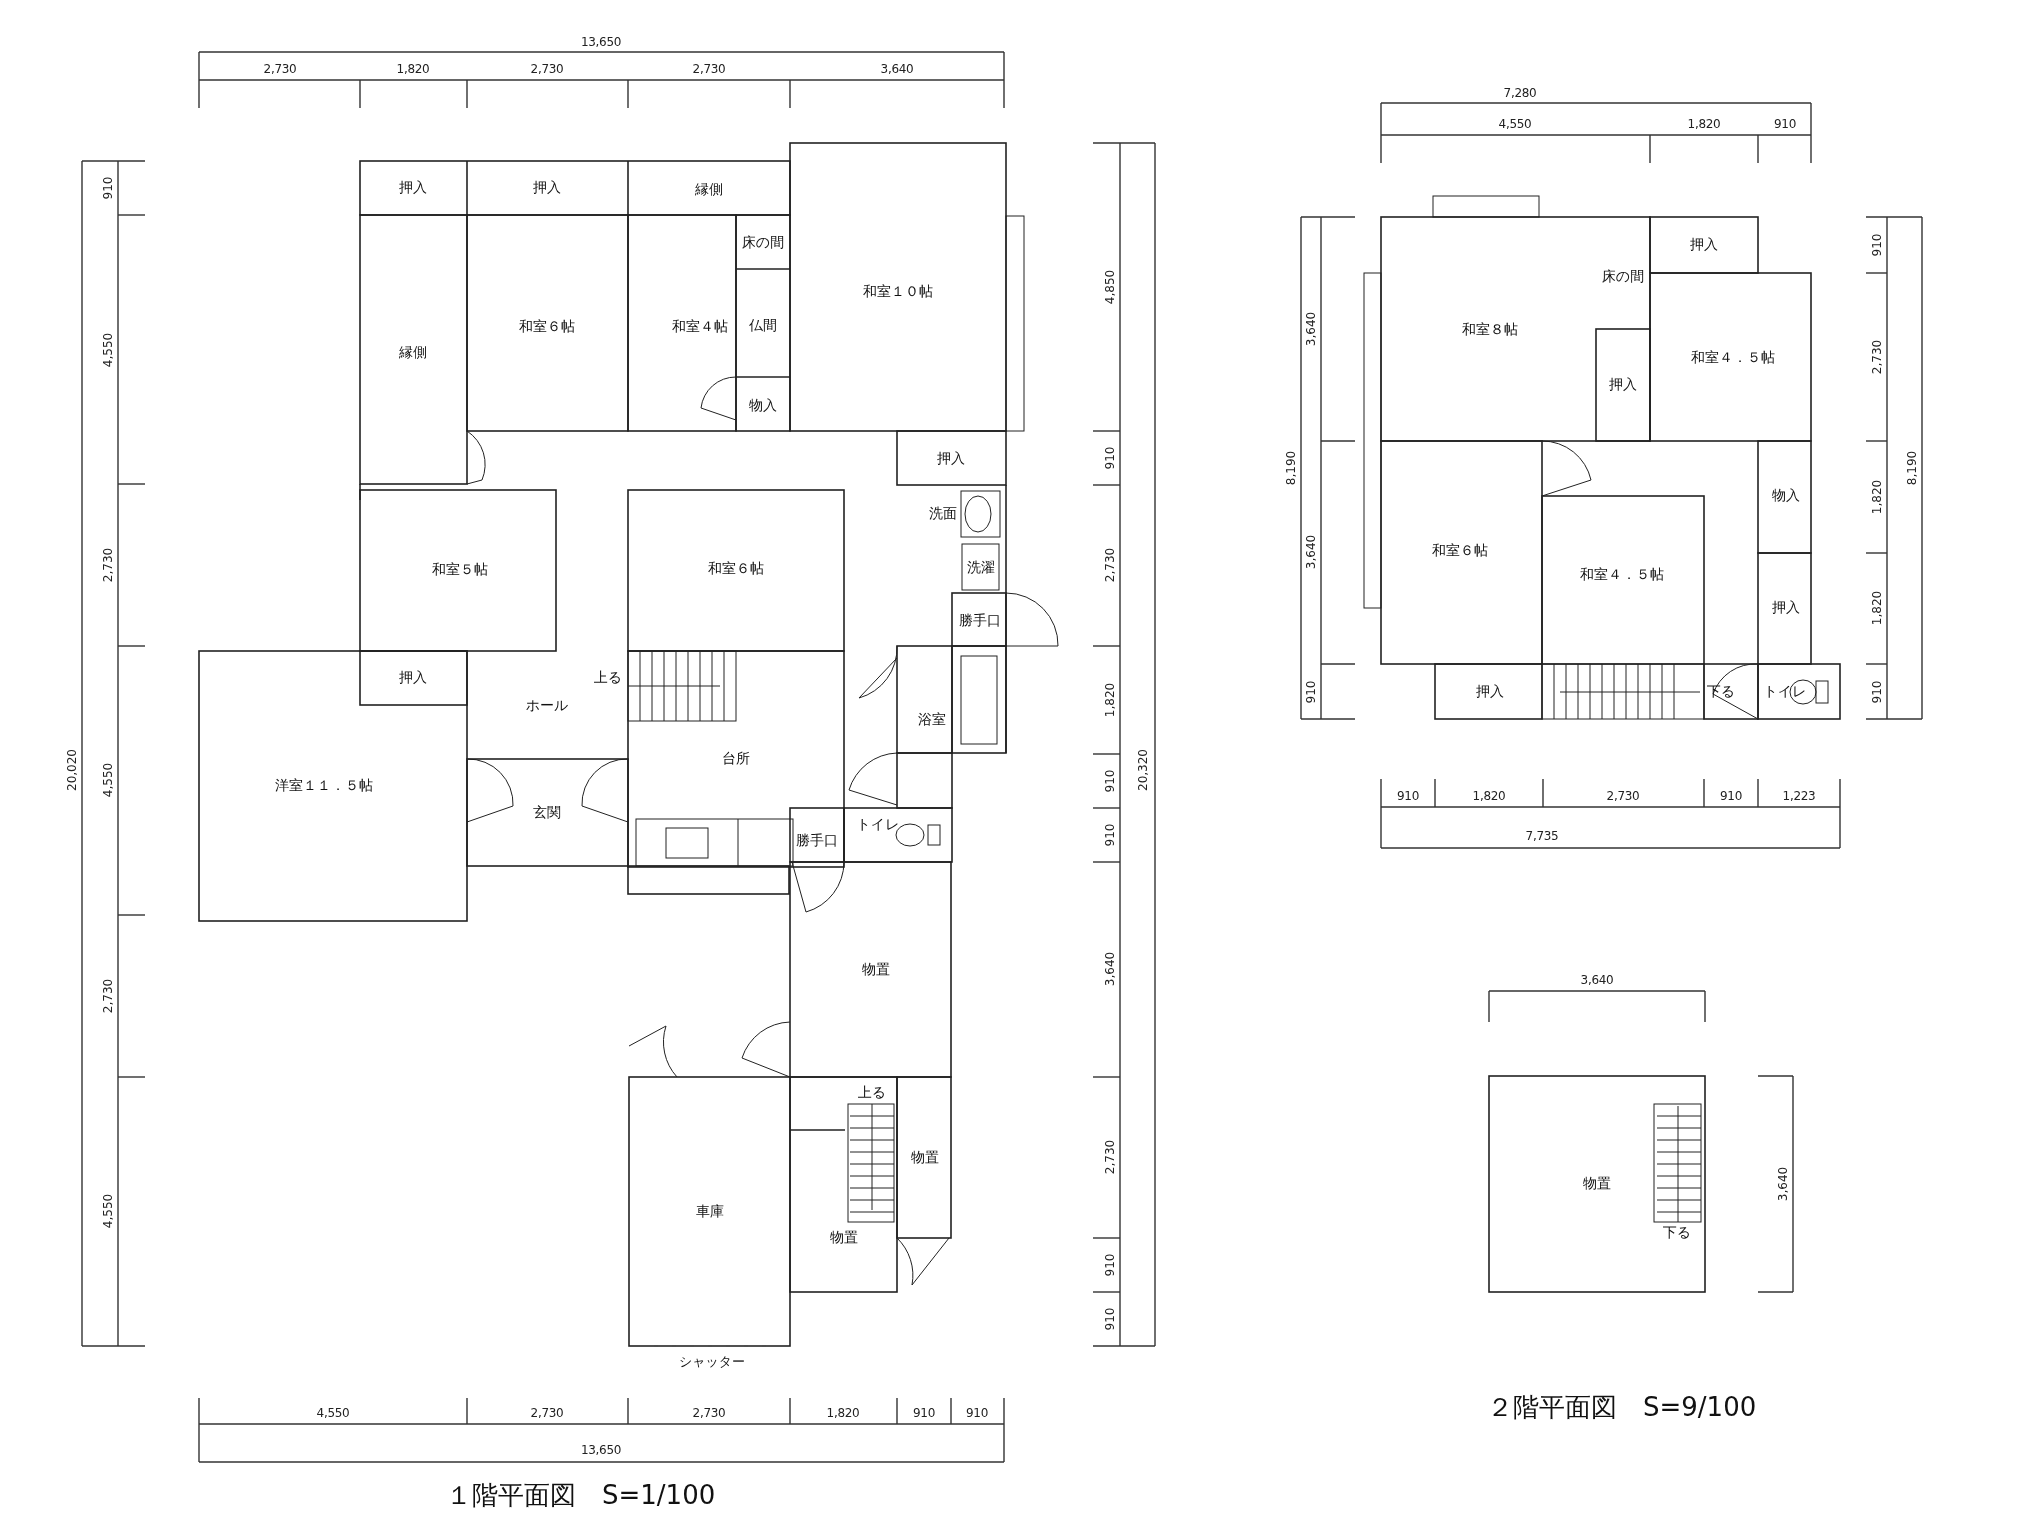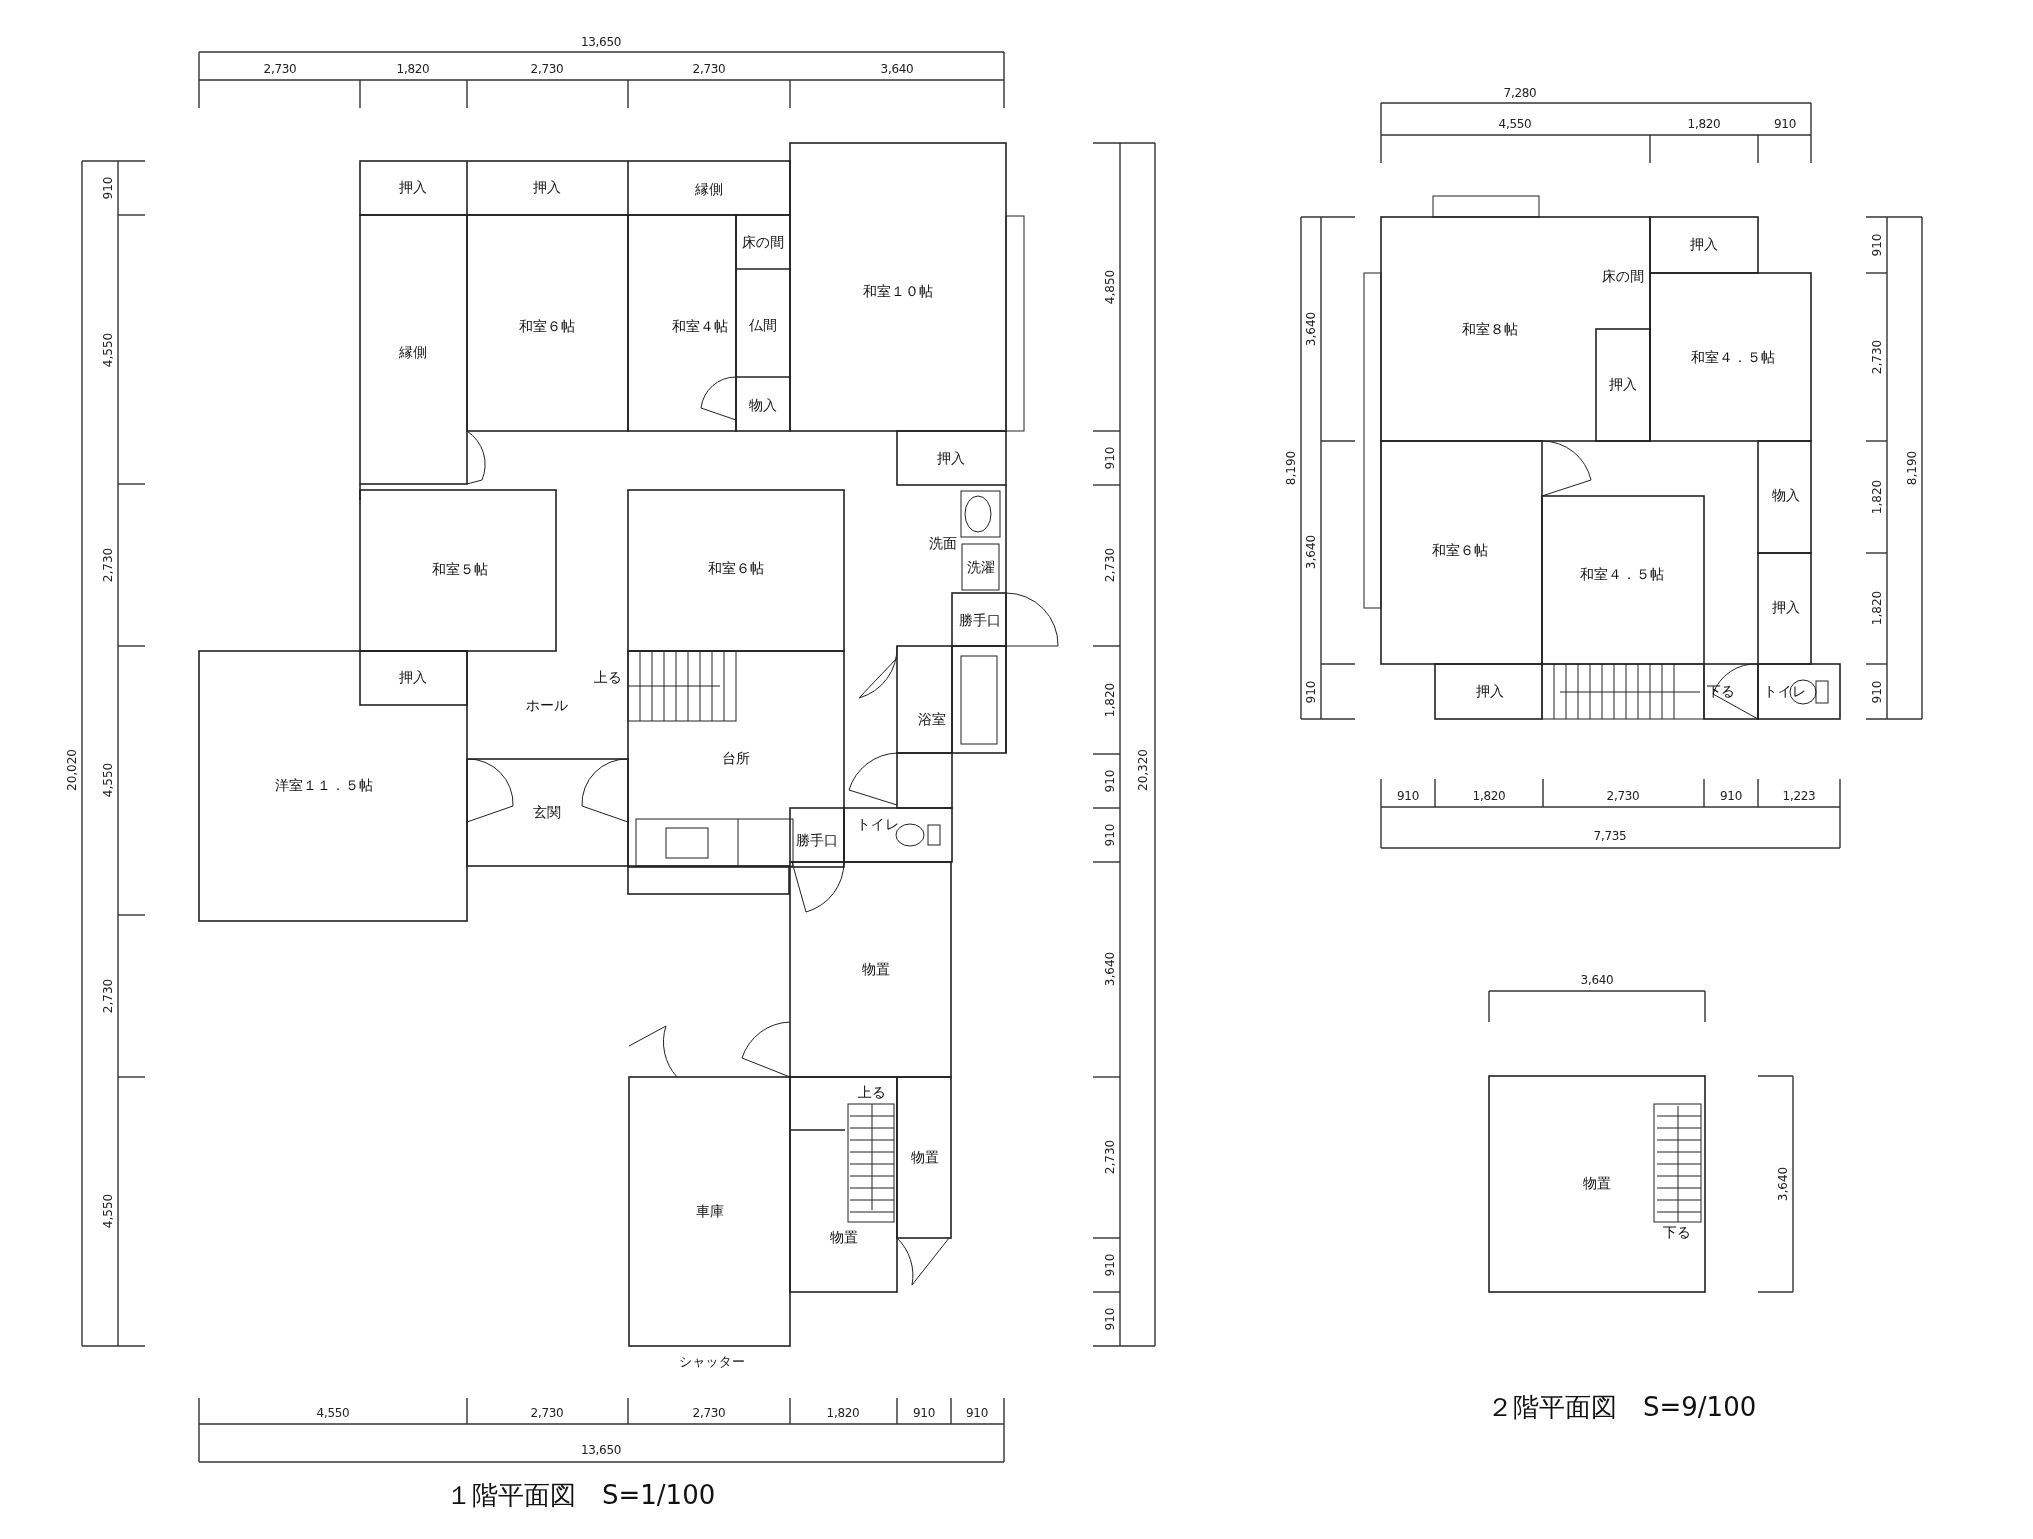--- a/index.html
+++ b/index.html
@@ -299,21 +299,21 @@
 <div class="lbl" style="left:547px;top:188px">押入</div>
 <div class="lbl" style="left:709px;top:190px">縁側</div>
 <div class="lbl" style="left:763px;top:243px">床の間</div>
 <div class="lbl" style="left:898px;top:292px">和室１０帖</div>
 <div class="lbl" style="left:413px;top:353px">縁側</div>
 <div class="lbl" style="left:547px;top:327px">和室６帖</div>
 <div class="lbl" style="left:700px;top:327px">和室４帖</div>
 <div class="lbl" style="left:763px;top:326px">仏間</div>
 <div class="lbl" style="left:763px;top:406px">物入</div>
 <div class="lbl" style="left:951px;top:459px">押入</div>
-<div class="lbl" style="left:943px;top:544px">洗面</div>
+<div class="lbl" style="left:943px;top:514px">洗面</div>
 <div class="lbl" style="left:981px;top:568px">洗濯</div>
 <div class="lbl" style="left:980px;top:621px">勝手口</div>
 <div class="lbl" style="left:460px;top:570px">和室５帖</div>
 <div class="lbl" style="left:736px;top:569px">和室６帖</div>
 <div class="lbl" style="left:413px;top:678px">押入</div>
 <div class="lbl" style="left:547px;top:706px">ホール</div>
 <div class="lbl" style="left:608px;top:678px">上る</div>
 <div class="lbl" style="left:932px;top:720px">浴室</div>
 <div class="lbl" style="left:324px;top:786px">洋室１１．５帖</div>
 <div class="lbl" style="left:547px;top:813px">玄関</div>
@@ -344,21 +344,21 @@
 <div class="dimv" style="left:1877px;top:357px">2,730</div>
 <div class="dimv" style="left:1877px;top:497px">1,820</div>
 <div class="dimv" style="left:1877px;top:608px">1,820</div>
 <div class="dimv" style="left:1877px;top:692px">910</div>
 
 <div class="dimt" style="left:1408px;top:796px">910</div>
 <div class="dimt" style="left:1489px;top:796px">1,820</div>
 <div class="dimt" style="left:1623px;top:796px">2,730</div>
 <div class="dimt" style="left:1731px;top:796px">910</div>
 <div class="dimt" style="left:1799px;top:796px">1,223</div>
-<div class="dimt" style="left:1610px;top:836px">7,735</div>
+<div class="dimt" style="left:1542px;top:836px">7,735</div>
 
 <div class="lbl" style="left:1704px;top:245px">押入</div>
 <div class="lbl" style="left:1623px;top:277px">床の間</div>
 <div class="lbl" style="left:1490px;top:330px">和室８帖</div>
 <div class="lbl" style="left:1733px;top:358px">和室４．５帖</div>
 <div class="lbl" style="left:1623px;top:385px">押入</div>
 <div class="lbl" style="left:1460px;top:551px">和室６帖</div>
 <div class="lbl" style="left:1622px;top:575px">和室４．５帖</div>
 <div class="lbl" style="left:1786px;top:496px">物入</div>
 <div class="lbl" style="left:1786px;top:608px">押入</div>

